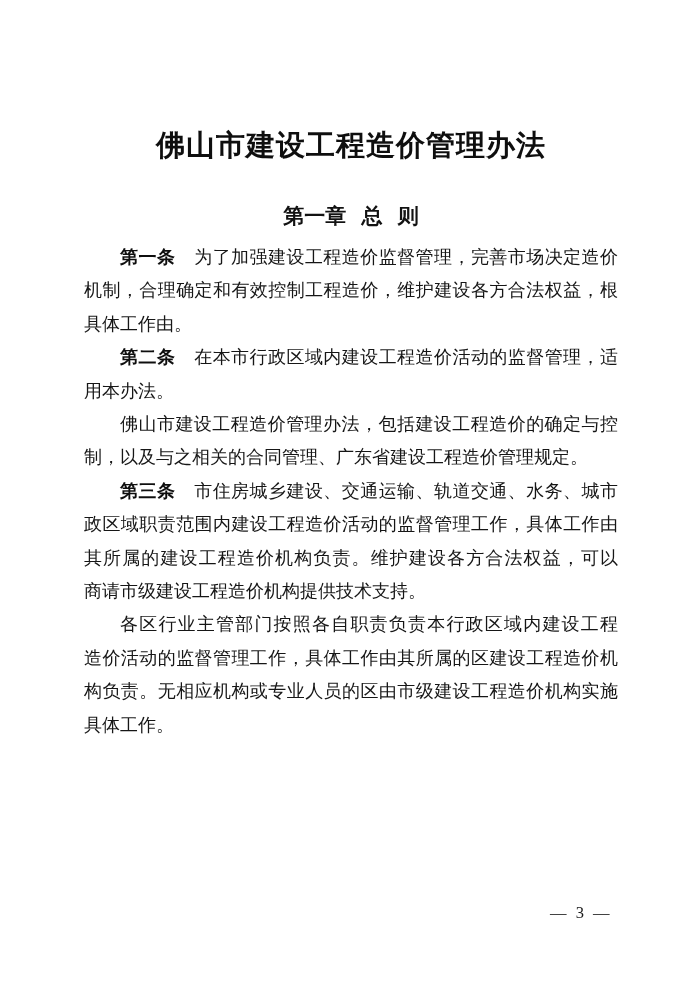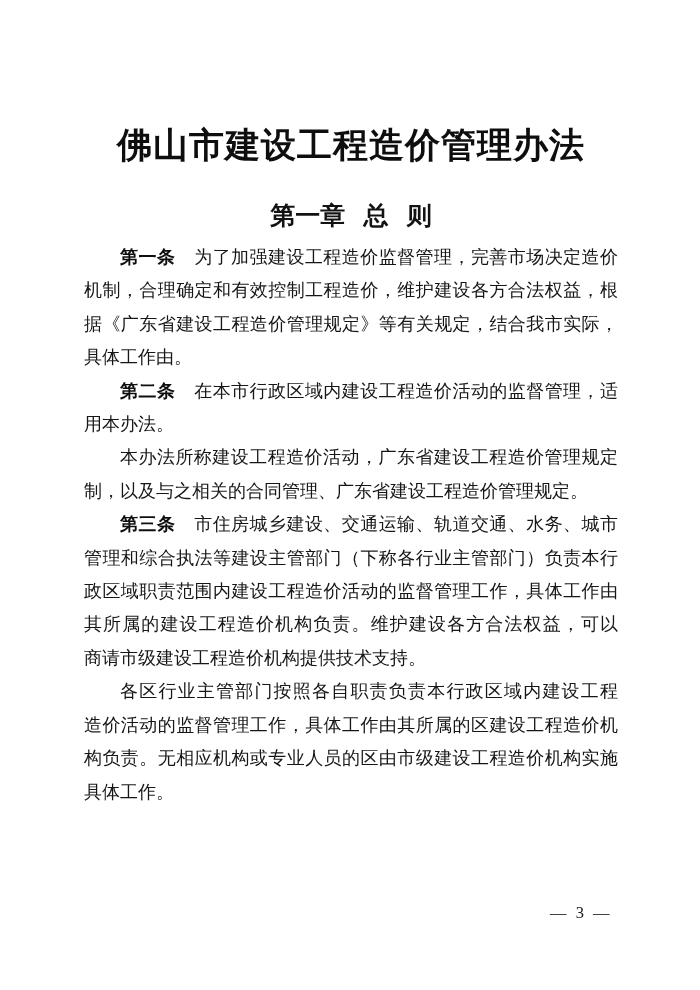--- a/index.html
+++ b/index.html
@@ -17,31 +17,31 @@
     font-family: "Liberation Serif", serif;
   }
   .content {
     padding: 0 82px 0 84px;
   }
   .doc-title {
     margin-top: 128px;
     text-align: center;
     font-family: "Liberation Sans", sans-serif;
     font-weight: 700;
-    font-size: 35px;
+    font-size: 29px;
     line-height: 34px;
     letter-spacing: 1px;
     color: #0e0e0e;
   }
   .chapter-heading {
     margin-top: 41px;
     text-align: center;
     font-family: "Liberation Sans", sans-serif;
     font-weight: 700;
-    font-size: 25px;
+    font-size: 21px;
     line-height: 25px;
     word-spacing: 0.45em;
     color: #121212;
   }
   .body-text {
     margin-top: 13px;
     font-size: 18px;
     line-height: 33.4px;
   }
   .para { margin: 0; }
@@ -80,38 +80,36 @@
 
     <div class="doc-title">佛山市建设工程造价管理办法</div>
 
     <div class="chapter-heading">第一章 总 则</div>
 
     <div class="body-text">
 
       <div class="para">
         <div class="line first"><span class="lead">第一条</span><span>为了加强建设工程造价监督管理，完善市场决定造价</span></div>
         <div class="line">机制，合理确定和有效控制工程造价，维护建设各方合法权益，根</div>
-        <div class="line">据《广东省建设工程造价管理规定》等有关规定，结合我市实际，</div>
         <div class="line end">具体工作由。</div>
       </div>
 
       <div class="para">
         <div class="line first"><span class="lead">第二条</span><span>在本市行政区域内建设工程造价活动的监督管理，适</span></div>
         <div class="line end">用本办法。</div>
       </div>
 
       <div class="para">
-        <div class="line first">本办法所称建设工程造价活动，广东省建设工程造价管理规定</div>
+        <div class="line first">佛山市建设工程造价管理办法，包括建设工程造价的确定与控</div>
         <div class="line end">制，以及与之相关的合同管理、广东省建设工程造价管理规定。</div>
       </div>
 
 
       <div class="para">
         <div class="line first"><span class="lead">第三条</span><span>市住房城乡建设、交通运输、轨道交通、水务、城市</span></div>
-        <div class="line">管理和综合执法等建设主管部门（下称各行业主管部门）负责本行</div>
         <div class="line">政区域职责范围内建设工程造价活动的监督管理工作，具体工作由</div>
         <div class="line">其所属的建设工程造价机构负责。维护建设各方合法权益，可以</div>
         <div class="line end">商请市级建设工程造价机构提供技术支持。</div>
       </div>
 
       <div class="para">
         <div class="line first">各区行业主管部门按照各自职责负责本行政区域内建设工程</div>
         <div class="line">造价活动的监督管理工作，具体工作由其所属的区建设工程造价机</div>
         <div class="line">构负责。无相应机构或专业人员的区由市级建设工程造价机构实施</div>
         <div class="line end">具体工作。</div>

